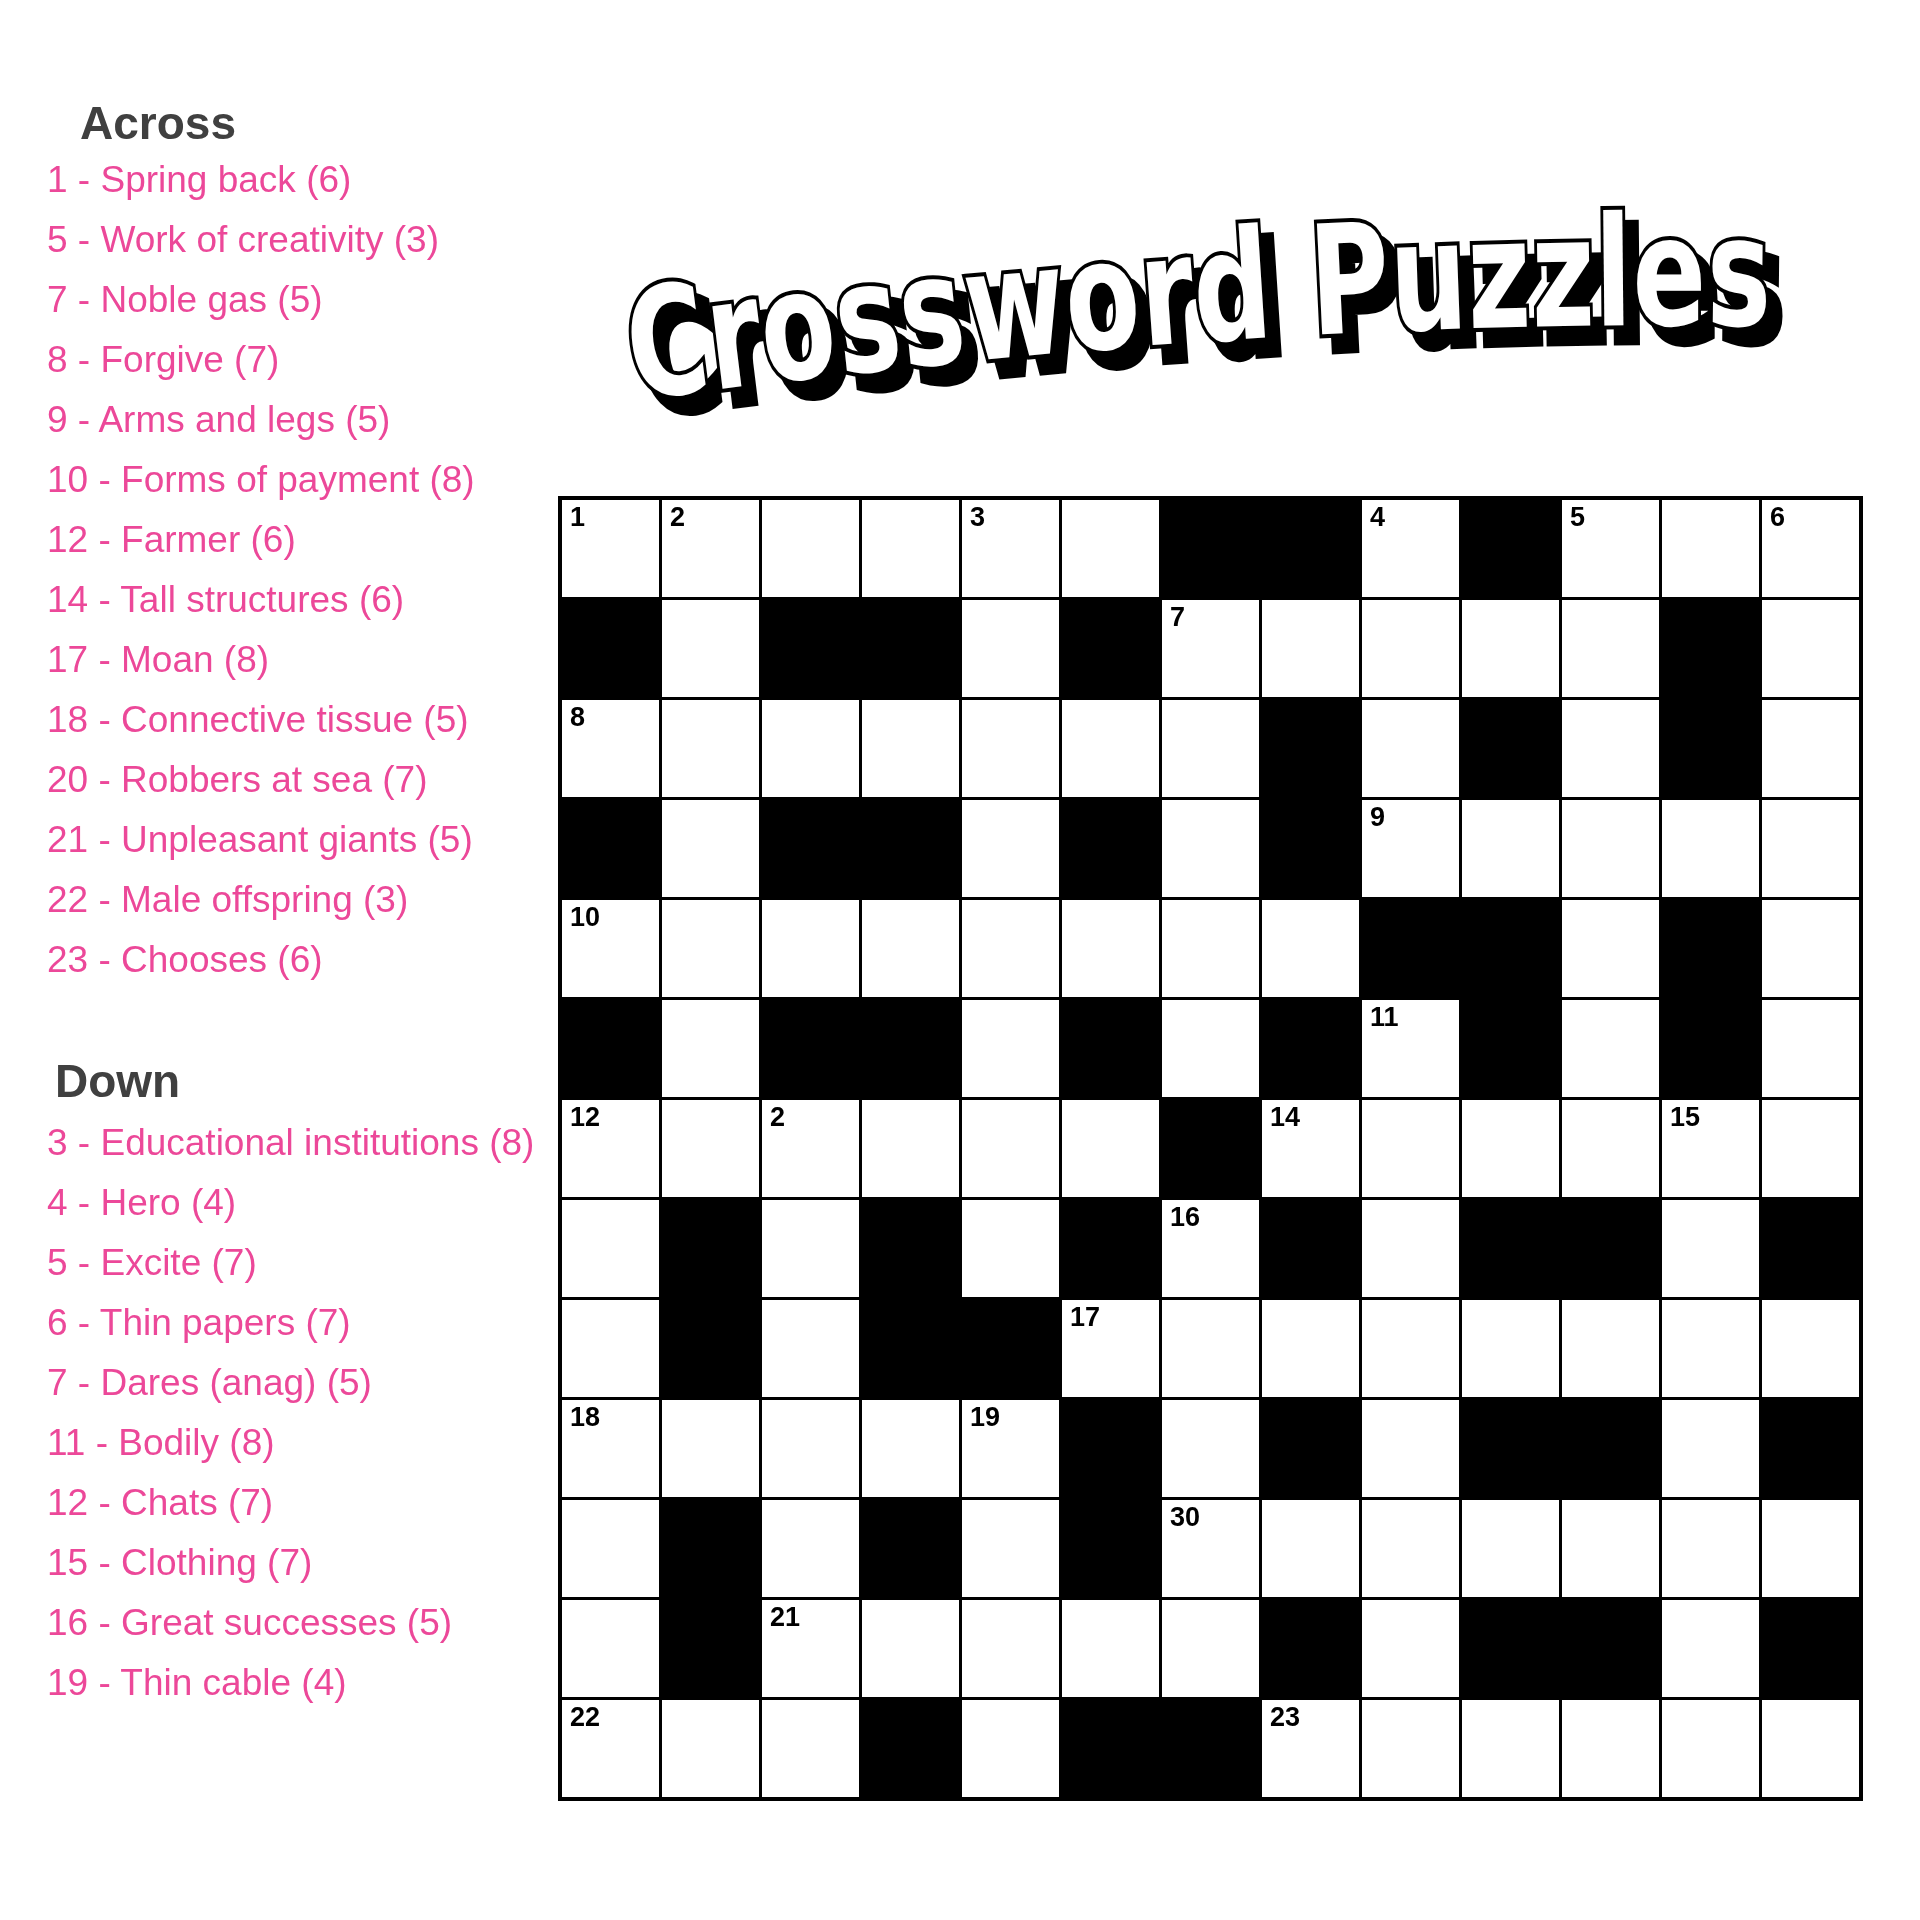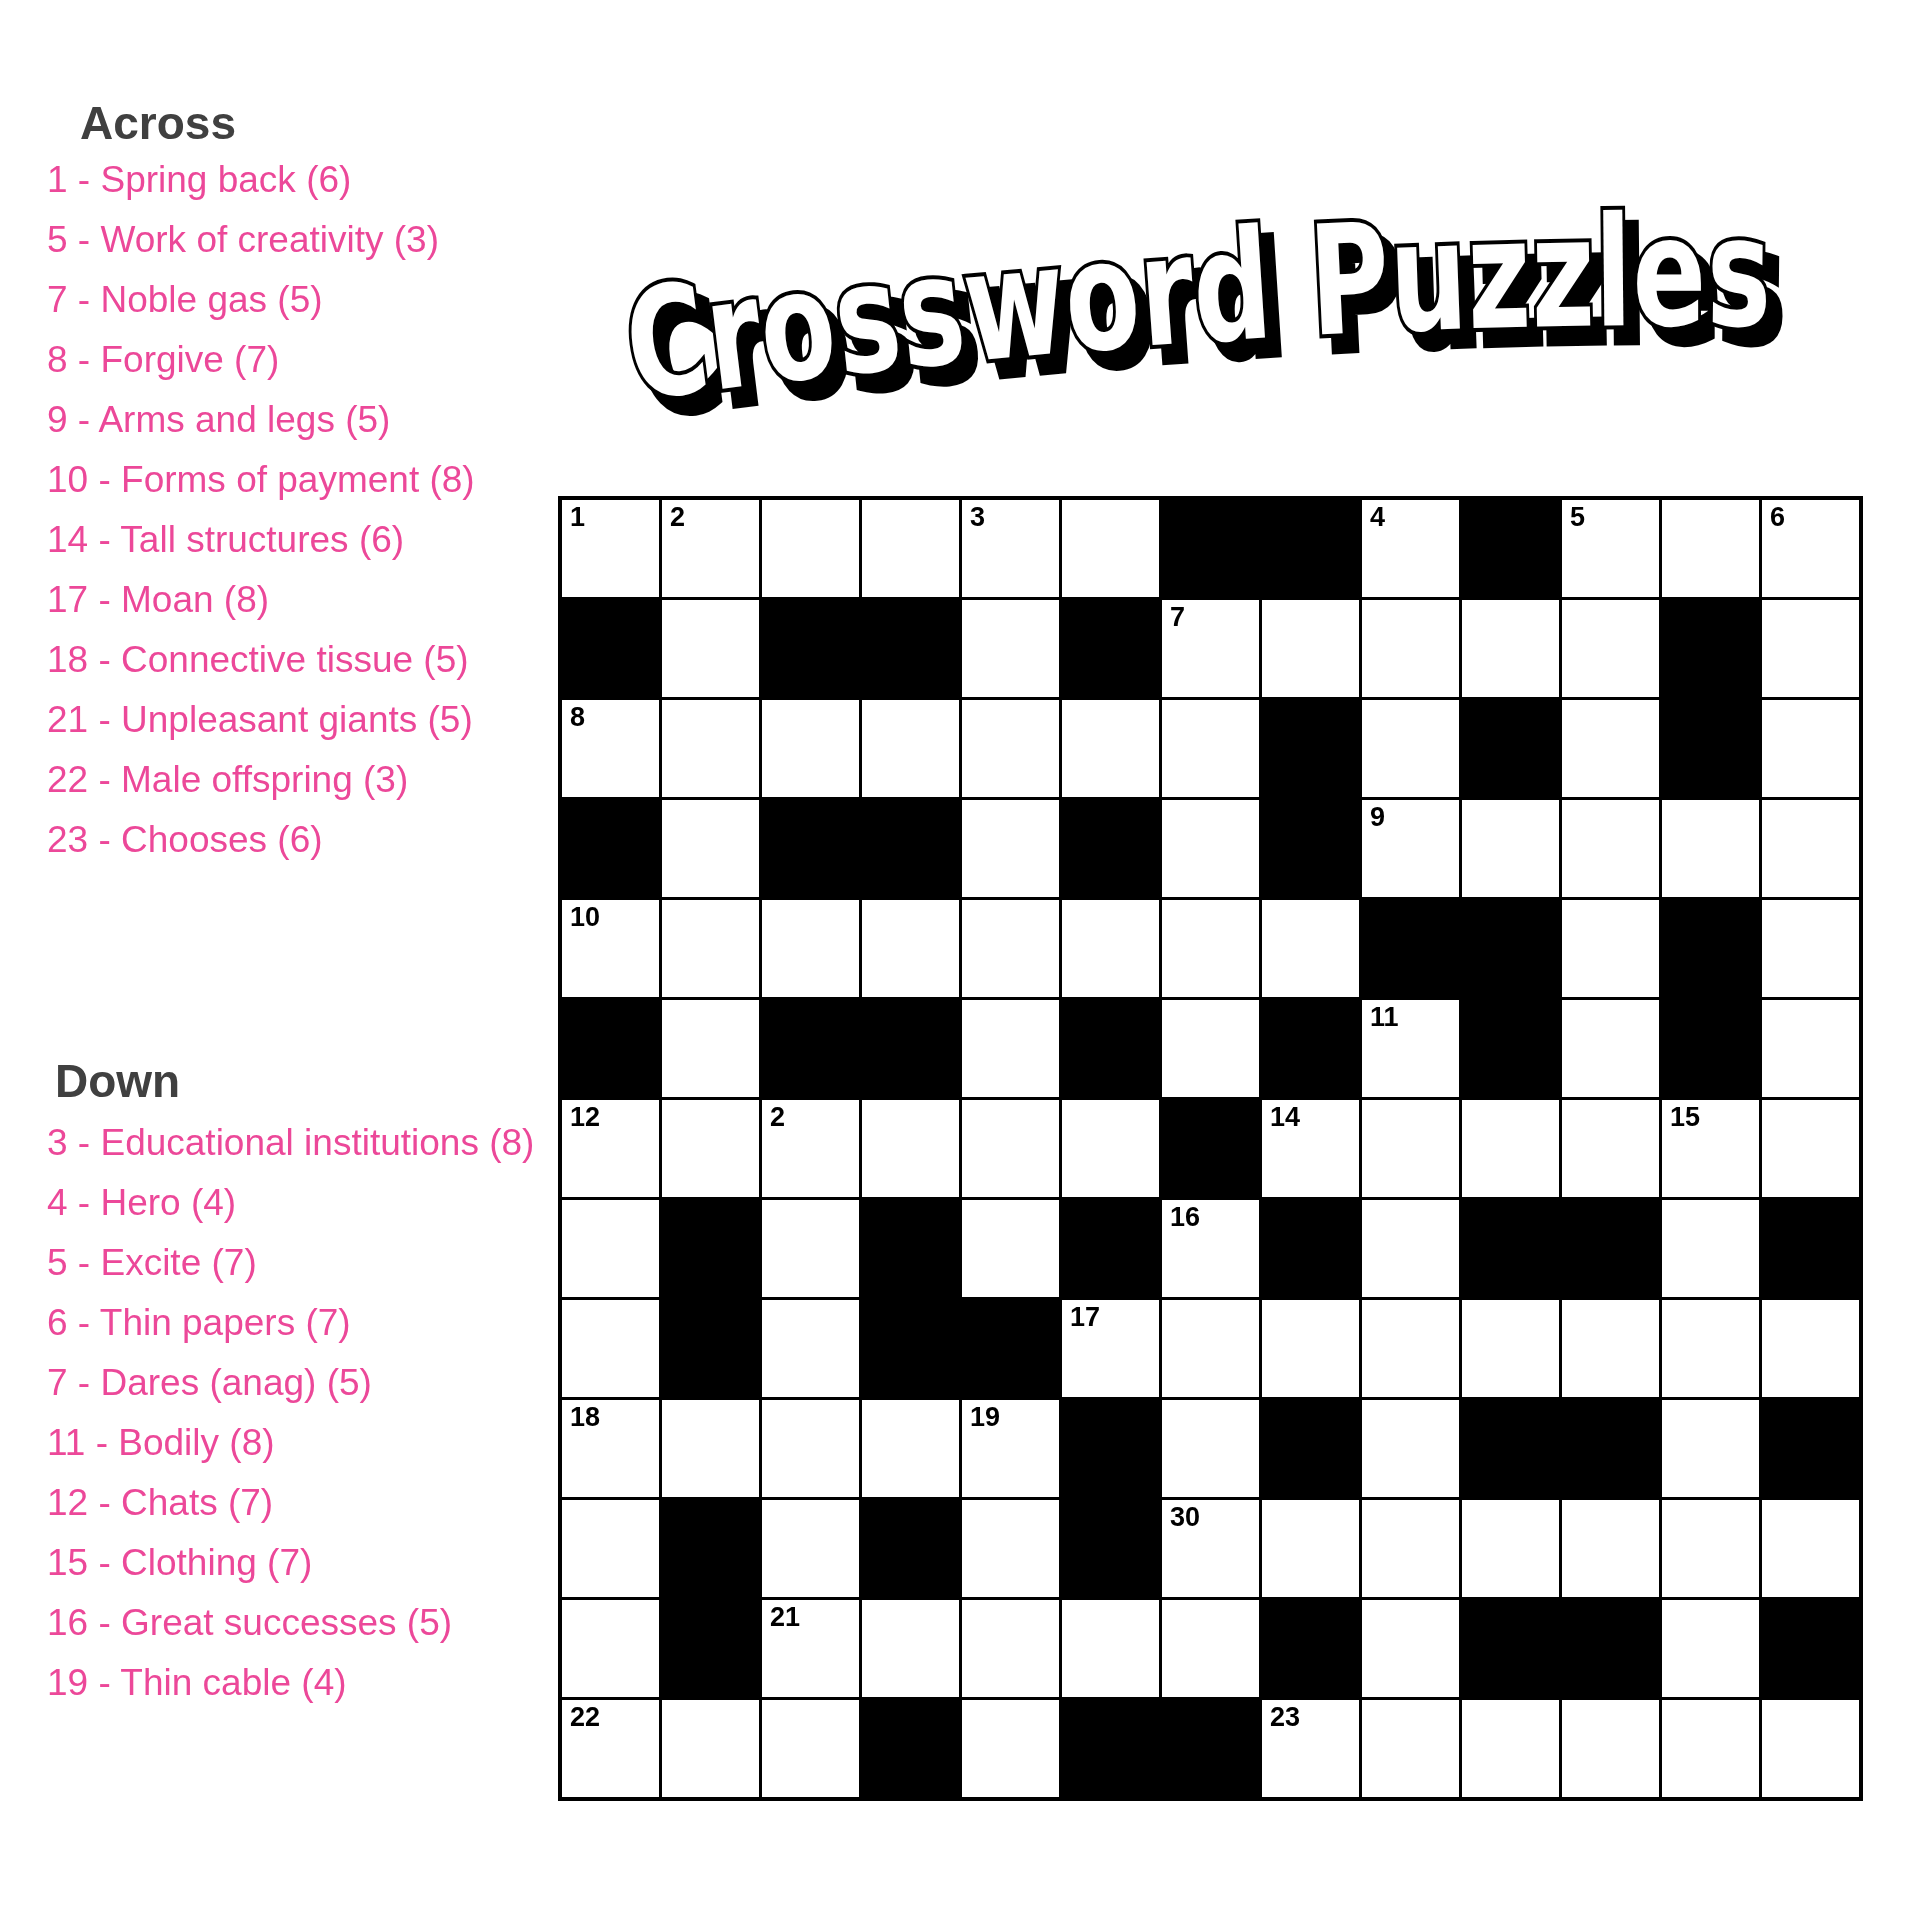--- a/index.html
+++ b/index.html
@@ -98,23 +98,25 @@
 <body>
 
 <h2 id="across-heading" class="heading">Across</h2>
 <div id="across-clues" class="clue-list">
     <div class="clue">1 - Spring back (6)</div>
     <div class="clue">5 - Work of creativity (3)</div>
     <div class="clue">7 - Noble gas (5)</div>
     <div class="clue">8 - Forgive (7)</div>
     <div class="clue">9 - Arms and legs (5)</div>
     <div class="clue">10 - Forms of payment (8)</div>
+    <div class="clue">12 - Farmer (6)</div>
     <div class="clue">14 - Tall structures (6)</div>
     <div class="clue">17 - Moan (8)</div>
     <div class="clue">18 - Connective tissue (5)</div>
+    <div class="clue">20 - Robbers at sea (7)</div>
     <div class="clue">21 - Unpleasant giants (5)</div>
     <div class="clue">22 - Male offspring (3)</div>
     <div class="clue">23 - Chooses (6)</div>
   </div>
 
 <h2 id="down-heading" class="heading">Down</h2>
 <div id="down-clues" class="clue-list">
     <div class="clue">3 - Educational institutions (8)</div>
     <div class="clue">4 - Hero (4)</div>
     <div class="clue">5 - Excite (7)</div>

